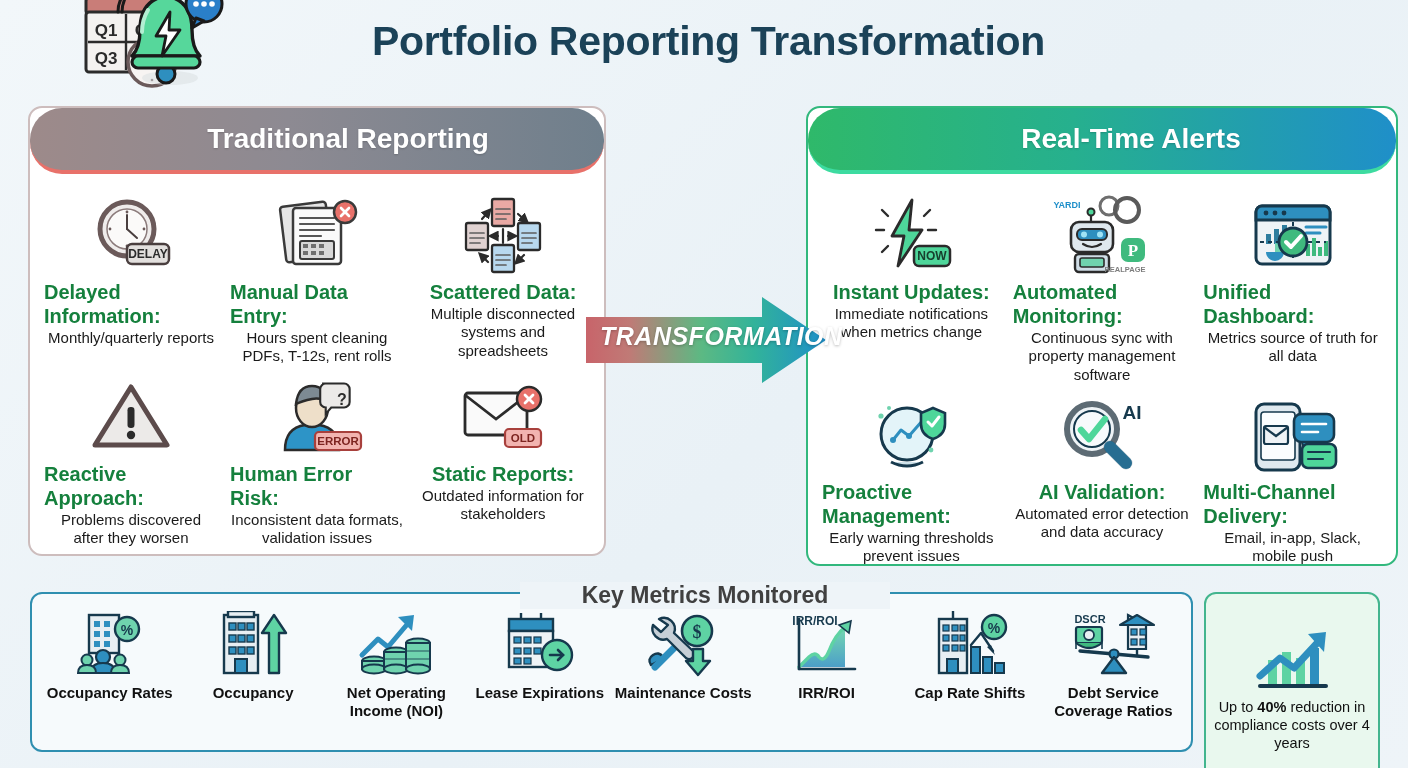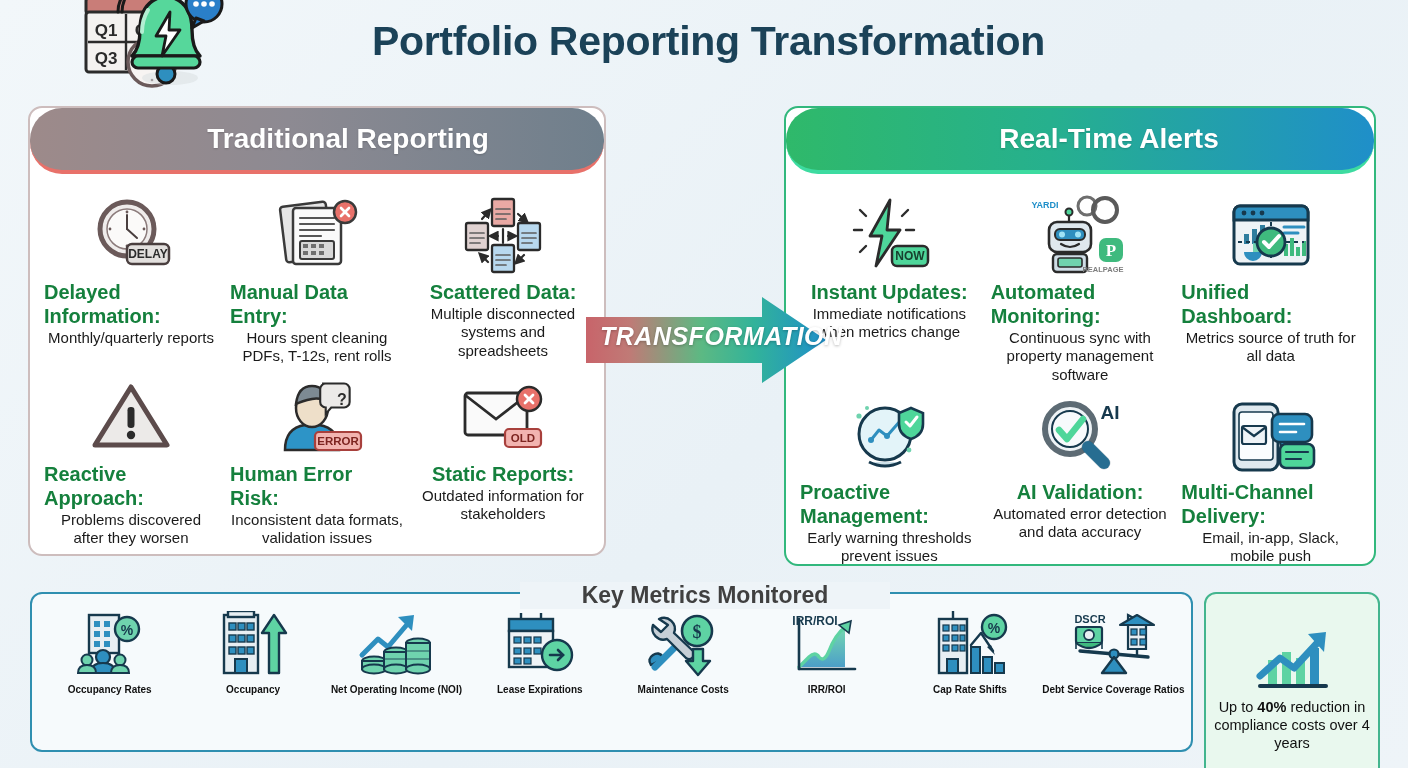--- a/index.html
+++ b/index.html
@@ -17,21 +17,21 @@
     position: absolute; top: 18px; left: 0; width: 1408px;
     text-align: center; font-size: 41px; font-weight: bold;
     color: #1b4258; letter-spacing: -0.3px; padding-left: 9px;
   }
 
   
   .panel { position: absolute; border-radius: 14px; overflow: hidden;
            background: #ffffff; }
   .panel-left  { left: 28px;  top: 106px; width: 578px; height: 450px;
                  border: 2px solid #cdbdbd; }
-  .panel-right { left: 784px; top: 106px; width: 592px; height: 460px;
+  .panel-right { left: 806px; top: 106px; width: 592px; height: 460px;
                  border: 2px solid #32b87d; }
 
   .phead { position: relative; height: 66px; display: flex;
            align-items: center; justify-content: center; border-radius: 32px; }
   .phead-left  { background: linear-gradient(90deg,#9d8a8a 0%, #8d8a92 45%, #6f7f8c 100%);
                  border-bottom: 4px solid #e8716a; }
   .phead-right { background: linear-gradient(90deg,#2fb96a 0%, #26b08e 45%, #1f8fc9 100%);
                  border-bottom: 4px solid #3ddba0; }
   .phead-title { color: #ffffff; font-size: 28px; font-weight: bold;
                  text-shadow: 0 1px 2px rgba(0,0,0,.18); }
@@ -66,21 +66,21 @@
              height: 160px; border: 2px solid #2f8fb0; border-radius: 12px;
              background: #f6fafc; }
   .metrics-title { position: absolute; left: 520px; top: 582px; width: 370px;
                    text-align: center; font-size: 23px; font-weight: bold;
                    color: #404040; background: #eef4f8; padding: 0 14px; }
   .mgrid { display: grid; grid-template-columns: repeat(8, 1fr);
            height: 100%; padding: 14px 6px 8px 6px; }
   .mcell { display: flex; flex-direction: column; align-items: center; }
   .mcell-icon { height: 72px; display: flex; align-items: center;
                 justify-content: center; }
-  .mcell-label { font-size: 10px; font-weight: bold; color: #111;
+  .mcell-label { font-size: 15px; font-weight: bold; color: #111;
                  text-align: center; line-height: 1.2; margin-top: 4px; }
 
   .callout { position: absolute; left: 1204px; top: 592px; width: 176px;
              height: 196px; border: 2px solid #43b58e; border-radius: 12px;
              background: #e9f8ee; display: flex; flex-direction: column;
              align-items: center; justify-content: center; }
   .callout-icon { margin-bottom: 4px; }
   .callout-text { font-size: 14.5px; color: #111; text-align: center;
                   line-height: 1.25; padding: 0 8px; }
   .callout-text b { font-weight: bold; }

